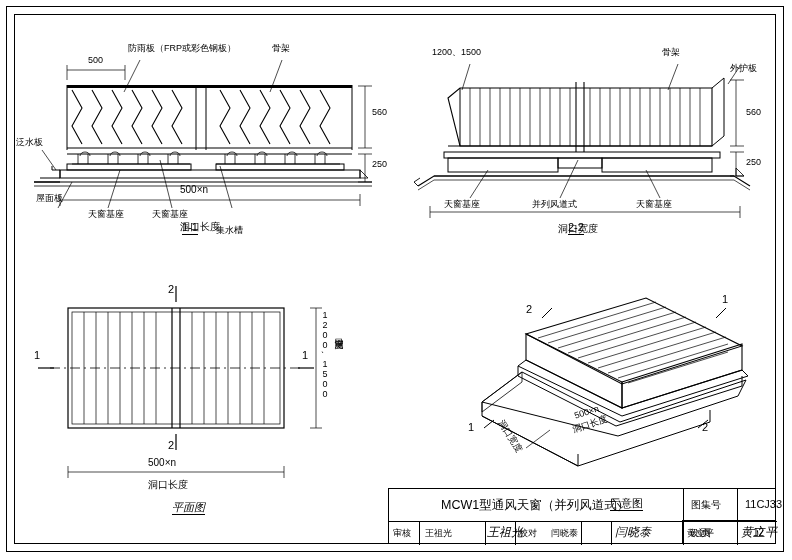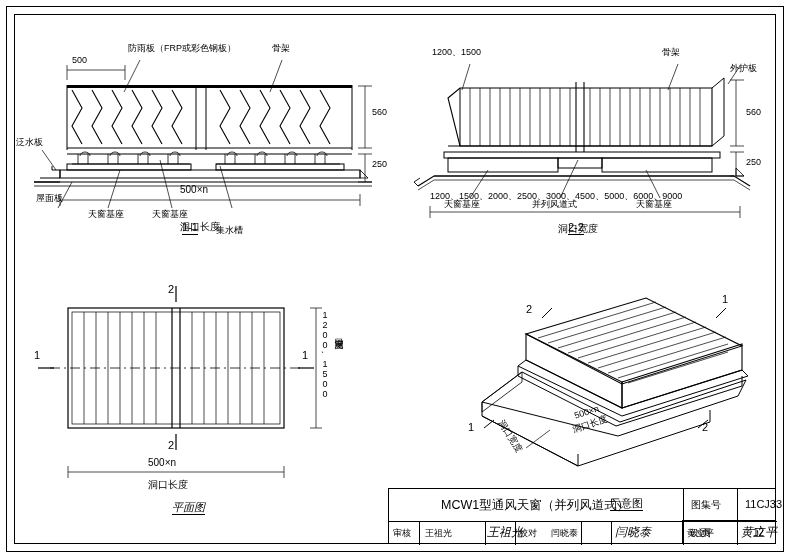--- a/index.html
+++ b/index.html
@@ -97,21 +97,21 @@
         <line x1="338" y1="152" x2="352" y2="152"></line>
       </g>
 
       <g stroke="#000" stroke-width="0.7">
         <line x1="40" y1="170" x2="340" y2="170"></line>
         <line x1="40" y1="164" x2="40" y2="176"></line>
         <line x1="340" y1="164" x2="340" y2="176"></line>
       </g>
     </svg>
 
-    <div class="t t9" style="left:52px;top:26px;">500</div>
+    <div class="t t9" style="left:68px;top:26px;">500</div>
     <div class="t t9" style="left:108px;top:14px;">防雨板（FRP或彩色钢板）</div>
     <div class="t t9" style="left:252px;top:14px;">骨架</div>
     <div class="t t9" style="left:-4px;top:108px;">泛水板</div>
     <div class="t t9" style="left:16px;top:164px;">屋面板</div>
     <div class="t t9" style="left:68px;top:180px;">天窗基座</div>
     <div class="t t9" style="left:132px;top:180px;">天窗基座</div>
     <div class="t t9" style="left:196px;top:180px;margin-top:16px;">集水槽</div>
     <div class="t t9" style="left:352px;top:78px;">560</div>
     <div class="t t9" style="left:352px;top:130px;">250</div>
     <div class="t t10" style="left:160px;top:155px;">500×n</div>
@@ -196,21 +196,20 @@
     </svg>
 
     <div class="t t9" style="left:22px;top:18px;">1200、1500</div>
     <div class="t t9" style="left:252px;top:18px;">骨架</div>
     <div class="t t9" style="left:320px;top:24px;margin-top:10px;">外护板</div>
     <div class="t t9" style="left:34px;top:170px;">天窗基座</div>
     <div class="t t9" style="left:122px;top:170px;">并列风道式</div>
     <div class="t t9" style="left:226px;top:170px;">天窗基座</div>
     <div class="t t9" style="left:336px;top:78px;">560</div>
     <div class="t t9" style="left:336px;top:128px;">250</div>
-    <div class="t t9" style="left:20px;top:162px;">1200、1500、2000、2500、3000、4500、5000、6000、9000</div>
     <div class="t t10" style="left:148px;top:194px;">洞口宽度</div>
   </div>
   <div class="t t13 ul" style="left:568px;top:222px;">2-2</div>
 
   <div class="abs" style="left:20px;top:280px;width:330px;height:220px;">
     <svg width="330" height="220">
       <g stroke="#000" fill="none" stroke-width="1">
 
         <rect x="48" y="28" width="216" height="120" stroke-width="1.2"></rect>
         <rect x="52" y="32" width="208" height="112" stroke-width="0.7"></rect>

